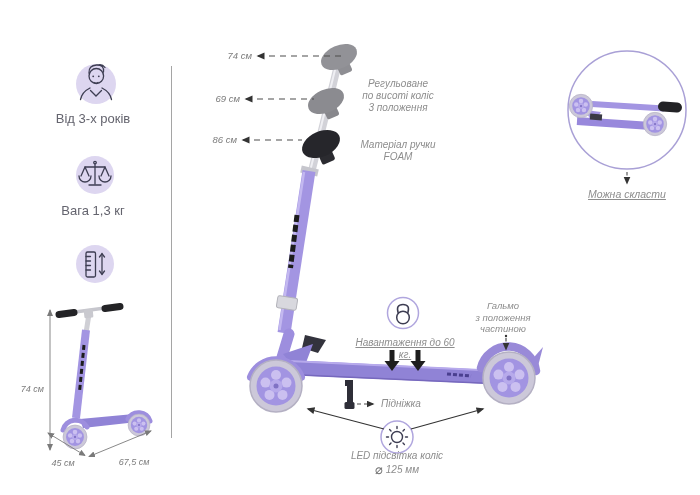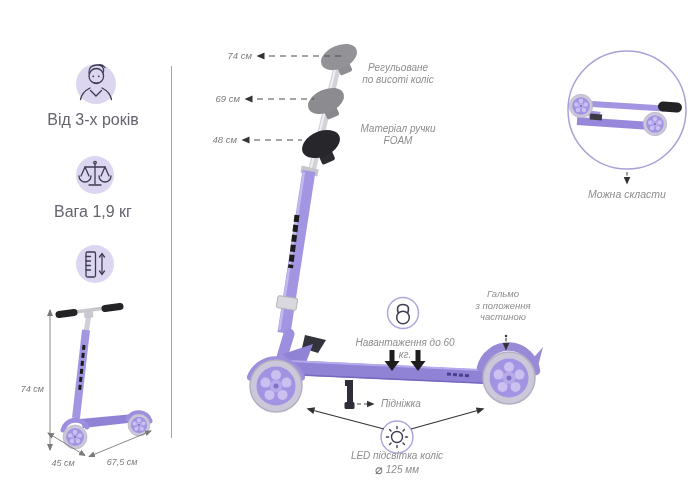--- a/index.html
+++ b/index.html
@@ -2,26 +2,26 @@
 <html><head>
 <meta charset="utf-8">
 <style>
   html,body{margin:0;padding:0;background:#fff;}
   .canvas{position:relative;width:700px;height:495px;background:#ffffff;overflow:hidden;
           font-family:"Liberation Sans",sans-serif;}
   svg{position:absolute;left:0;top:0;}
   .lbl{position:absolute;color:#8d8d8d;font-style:italic;font-size:10px;line-height:12px;}
   .center{text-align:center;}
   .right{text-align:right;}
-  .feature-label{position:absolute;color:#64646e;font-size:16px;text-align:center;font-style:normal;}
+  .feature-label{position:absolute;color:#64646e;font-size:13px;text-align:center;font-style:normal;}
   .dim{font-size:9px;color:#7c7c7c;}
   .hmark{font-size:9.5px;color:#7c7c7c;}
   .dia-symbol{font-size:13px;font-style:normal;color:#6f6f6f;vertical-align:-1px;margin-right:3px;}
   .brake{line-height:11.5px;font-size:9.5px;}
-  .adj{line-height:12px;}
+  .adj{line-height:12px;margin-top:16px;}
 </style>
 </head>
 <body>
 
 <div class="canvas">
 
 <svg width="700" height="495" viewBox="0 0 700 495">
   <defs>
     <marker id="arrDim" markerWidth="9" markerHeight="8" refX="6" refY="3" orient="auto-start-reverse" markerUnits="userSpaceOnUse">
       <path d="M0,0 L7,3 L0,6 Z" fill="#7a7a7a"></path>
@@ -214,51 +214,52 @@
       <line x1="577" y1="121" x2="651" y2="126" stroke="#9888dc" stroke-width="8"></line>
       <rect x="590" y="114" width="12" height="6" fill="#3a3a45" transform="rotate(4 596 117)"></rect>
       <use href="#wheel" transform="translate(581,106) scale(0.45)"></use>
       <use href="#wheel" transform="translate(655,124) scale(0.45)"></use>
     </g>
     <line x1="627" y1="172" x2="627" y2="183" stroke="#4d4d4d" stroke-width="1.1" stroke-dasharray="3.5 3" marker-end="url(#arrDark)"></line>
   </g>
 </svg>
 
 <div class="feature-label" style="left:40px;top:111px;width:106px;">Від 3-х років</div>
-<div class="feature-label" style="left:40px;top:203px;width:106px;">Вага 1,9 кг</div>
+<div class="feature-label" style="left:40px;top:203px;width:106px;">Вага 1,3 кг</div>
 
 <div class="lbl dim right" style="left:12px;top:383px;width:32px;">74 см</div>
 <div class="lbl dim center" style="left:48px;top:457px;width:30px;">45 см</div>
-<div class="lbl dim center" style="left:100px;top:456px;width:44px;">67,5 см</div>
+<div class="lbl dim center" style="left:112px;top:456px;width:44px;">67,5 см</div>
 
 <div class="lbl hmark right" style="left:210px;top:50px;width:42px;">74 см</div>
 <div class="lbl hmark right" style="left:198px;top:93px;width:42px;">69 см</div>
-<div class="lbl hmark right" style="left:195px;top:134px;width:42px;">48 см</div>
+<div class="lbl hmark right" style="left:195px;top:134px;width:42px;">86 см</div>
 
 <div class="lbl center adj" style="left:338px;top:62px;width:120px;">
   <div>Регульоване</div>
   <div>по висоті коліс</div>
+  <div>3 положення</div>
 </div>
 
 <div class="lbl center adj" style="left:343px;top:123px;width:110px;">
   <div>Матеріал ручки</div>
   <div>FOAM</div>
 </div>
 
-<div class="lbl center brake" style="left:458px;top:288px;width:90px;">
+<div class="lbl center brake" style="left:458px;top:300px;width:90px;">
   <div>Гальмо</div>
   <div>з положення</div>
   <div>частиною</div>
 </div>
 
-<div class="lbl center" style="left:349px;top:337px;width:112px;">Навантаження до 60 кг.</div>
+<div class="lbl center" style="left:349px;top:337px;width:112px;text-decoration:underline;">Навантаження до 60 кг.</div>
 
 <div class="lbl" style="left:381px;top:398px;">Підніжка</div>
 
 <div class="lbl center" style="left:341px;top:450px;width:112px;">LED підсвітка коліс</div>
 
 <div class="lbl center" style="left:341px;top:464px;width:112px;">
   <span class="dia-symbol">⌀</span><span>125 мм</span>
 </div>
 
-<div class="lbl center" style="left:566px;top:188px;width:122px;font-size:10.5px;">Можна скласти</div>
+<div class="lbl center" style="left:566px;top:188px;width:122px;font-size:10.5px;text-decoration:underline;">Можна скласти</div>
 
 </div>
 
 </body></html>

